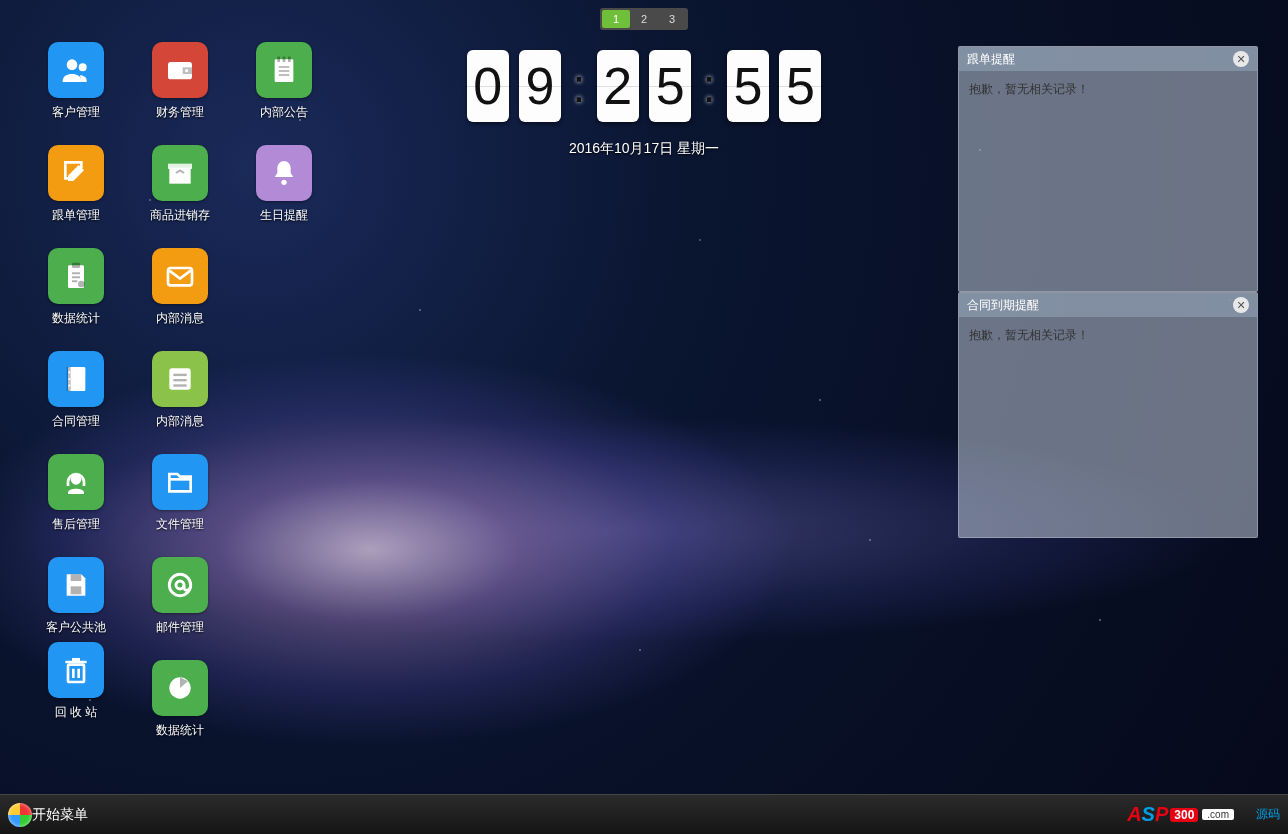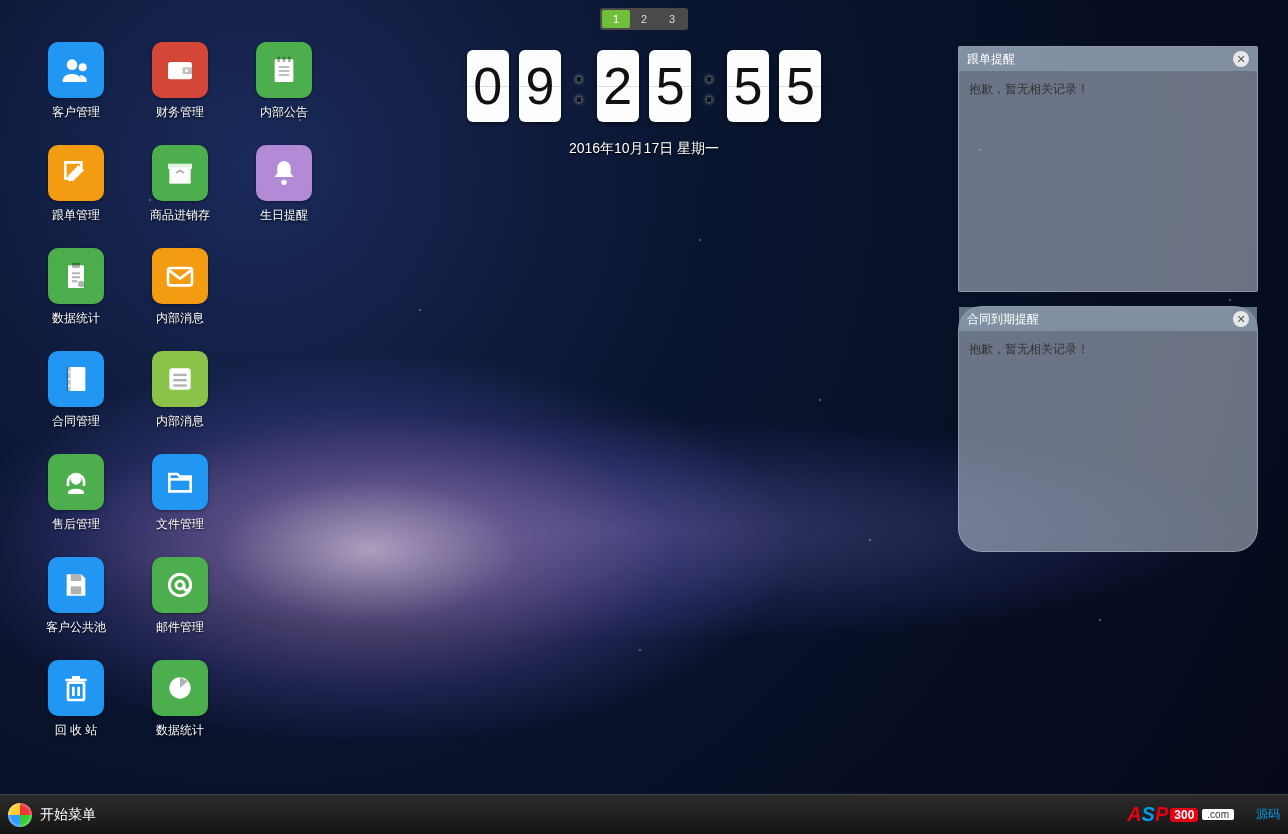--- a/index.html
+++ b/index.html
@@ -90,21 +90,21 @@
   .widget .body { padding:10px; font-size:12px; color:#333; min-height:200px;}
 
   
   #taskbar {
     position:absolute; left:0; right:0; bottom:0; height:40px;
     background:linear-gradient(#2b2b2b,#151515);
     border-top:1px solid #444;
     display:flex; align-items:center; padding:0 8px;
     justify-content:space-between;
   }
-  #start { display:flex; align-items:center; gap:8px; cursor:pointer;justify-content:flex-end; }
+  #start { display:flex; align-items:center; cursor:pointer;justify-content:flex-end; }
   #start .orb {
     width:24px; height:24px; border-radius:50%;
     background:
       conic-gradient(#e33 0 90deg,#3c3 90deg 180deg,#39f 180deg 270deg,#fc3 270deg 360deg);
     box-shadow:inset 0 0 4px rgba(255,255,255,0.6);
   }
   #start .txt { color:#fff; font-size:14px; }
   #brand { color:#fff; font-size:12px; display:flex; align-items:center; gap:2px;}
   #brand .asp { font-style:italic; font-weight:bold; font-size:20px;}
   #brand .a1{color:#e60012;} #brand .a2{color:#00a0e9;} #brand .a3{color:#e60012;}
@@ -262,21 +262,21 @@
       <div class="di" style="left: 104px; top: 515px;">
         <div class="tile" style="background:#4cae4c">
           <svg viewBox="0 0 24 24">
             <circle cx="12" cy="12" r="8" fill="none" stroke="#fff" stroke-width="2.2"></circle>
             <circle cx="12" cy="12" r="3" fill="none" stroke="#fff" stroke-width="2.2"></circle>
             <path d="M15 12v2c0 1 1 2 2 2s3-1 3-4" fill="none" stroke="#fff" stroke-width="2.2"></path>
           </svg>
         </div>
         <div class="lbl">邮件管理</div>
       </div>
-      <div class="di" style="left: 0px; top: 618px;">
+      <div class="di" style="left: 0px; top: 600px;">
         <div class="tile" style="background:#2196f3">
           <svg viewBox="0 0 24 24">
             <rect x="6" y="8" width="12" height="13" rx="1" fill="none" stroke="#fff" stroke-width="2"></rect>
             <path d="M4 6h16M10 6V4h4v2" fill="none" stroke="#fff" stroke-width="2"></path>
             <path d="M10 11v7M14 11v7" stroke="#fff" stroke-width="2"></path>
           </svg>
         </div>
         <div class="lbl">回 收 站</div>
       </div>
       <div class="di" style="left: 104px; top: 618px;">
@@ -315,20 +315,20 @@
     </div>
   </div>
 
 <div class="widget" style="top: 46px; height: 246px;">
       <div class="hdr">
         <span>跟单提醒</span>
         <span class="close">✕</span>
       </div>
       <div class="body">抱歉，暂无相关记录！</div>
     </div>
-    <div class="widget" style="top: 306px; height: 246px; border-radius: 24px;">
+    <div class="widget" style="top: 292px; height: 246px;">
       <div class="hdr">
         <span>合同到期提醒</span>
         <span class="close">✕</span>
       </div>
       <div class="body">抱歉，暂无相关记录！</div>
     </div>
   </div>
 
 </body></html>

